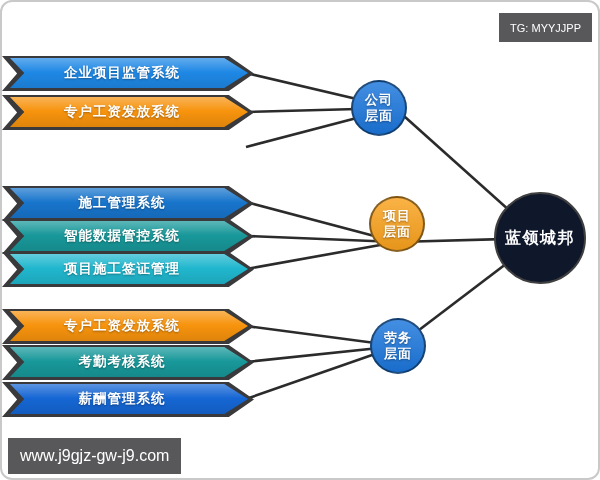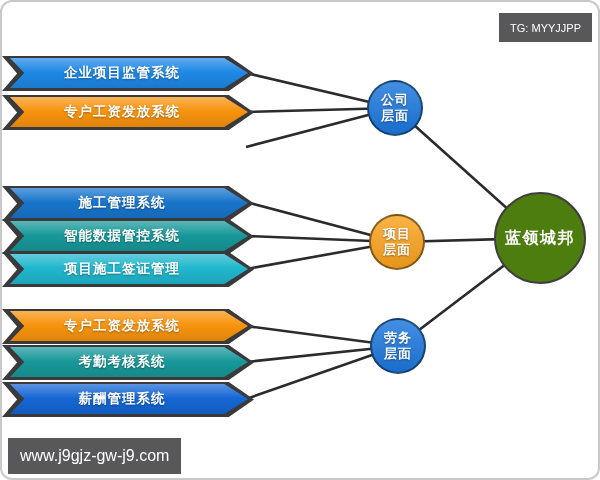--- a/index.html
+++ b/index.html
@@ -40,22 +40,22 @@
   
   .node{
     position:absolute;width:56px;height:56px;border-radius:50%;
     z-index:3;display:flex;flex-direction:column;align-items:center;justify-content:center;
     color:#fff;font-weight:bold;font-size:13px;line-height:1.25;letter-spacing:1px;
     border:2px solid rgba(0,0,0,.45);
     box-sizing:border-box;
     background-image:linear-gradient(180deg,rgba(255,255,255,.18),rgba(0,0,0,.08));
     text-shadow:0 1px 2px rgba(0,0,0,.35);
   }
-  .node-1{left:367px;top:80px;}
-  .node-2{left:369px;top:214px;}
+  .node-1{left:351px;top:80px;}
+  .node-2{left:369px;top:196px;}
   .node-3{left:370px;top:318px;}
   
   .hub{
     position:absolute;left:494px;top:192px;width:92px;height:92px;border-radius:50%;
     z-index:3;display:flex;align-items:center;justify-content:center;
     color:#fff;font-weight:bold;font-size:16px;letter-spacing:1.5px;
     border:2px solid #3f3f3f;box-sizing:border-box;
   }
   
   .badge{
@@ -126,21 +126,21 @@
   </div>
   <div class="node node-2" style="background-color: rgb(249, 162, 29);">
     <span>项目</span>
     <span>层面</span>
   </div>
   <div class="node node-3" style="background-color: rgb(27, 118, 220);">
     <span>劳务</span>
     <span>层面</span>
   </div>
 
-  <div class="hub" style="background-color: #4d7c0f;">
+  <div class="hub" style="background-color: #0f172a;">
     <span>蓝领城邦</span>
   </div>
 
   <div class="badge tg-badge">
     <span>TG: MYYJJPP</span>
   </div>
   <div class="badge url-badge">
     <span>www.j9gjz-gw-j9.com</span>
   </div>
 

